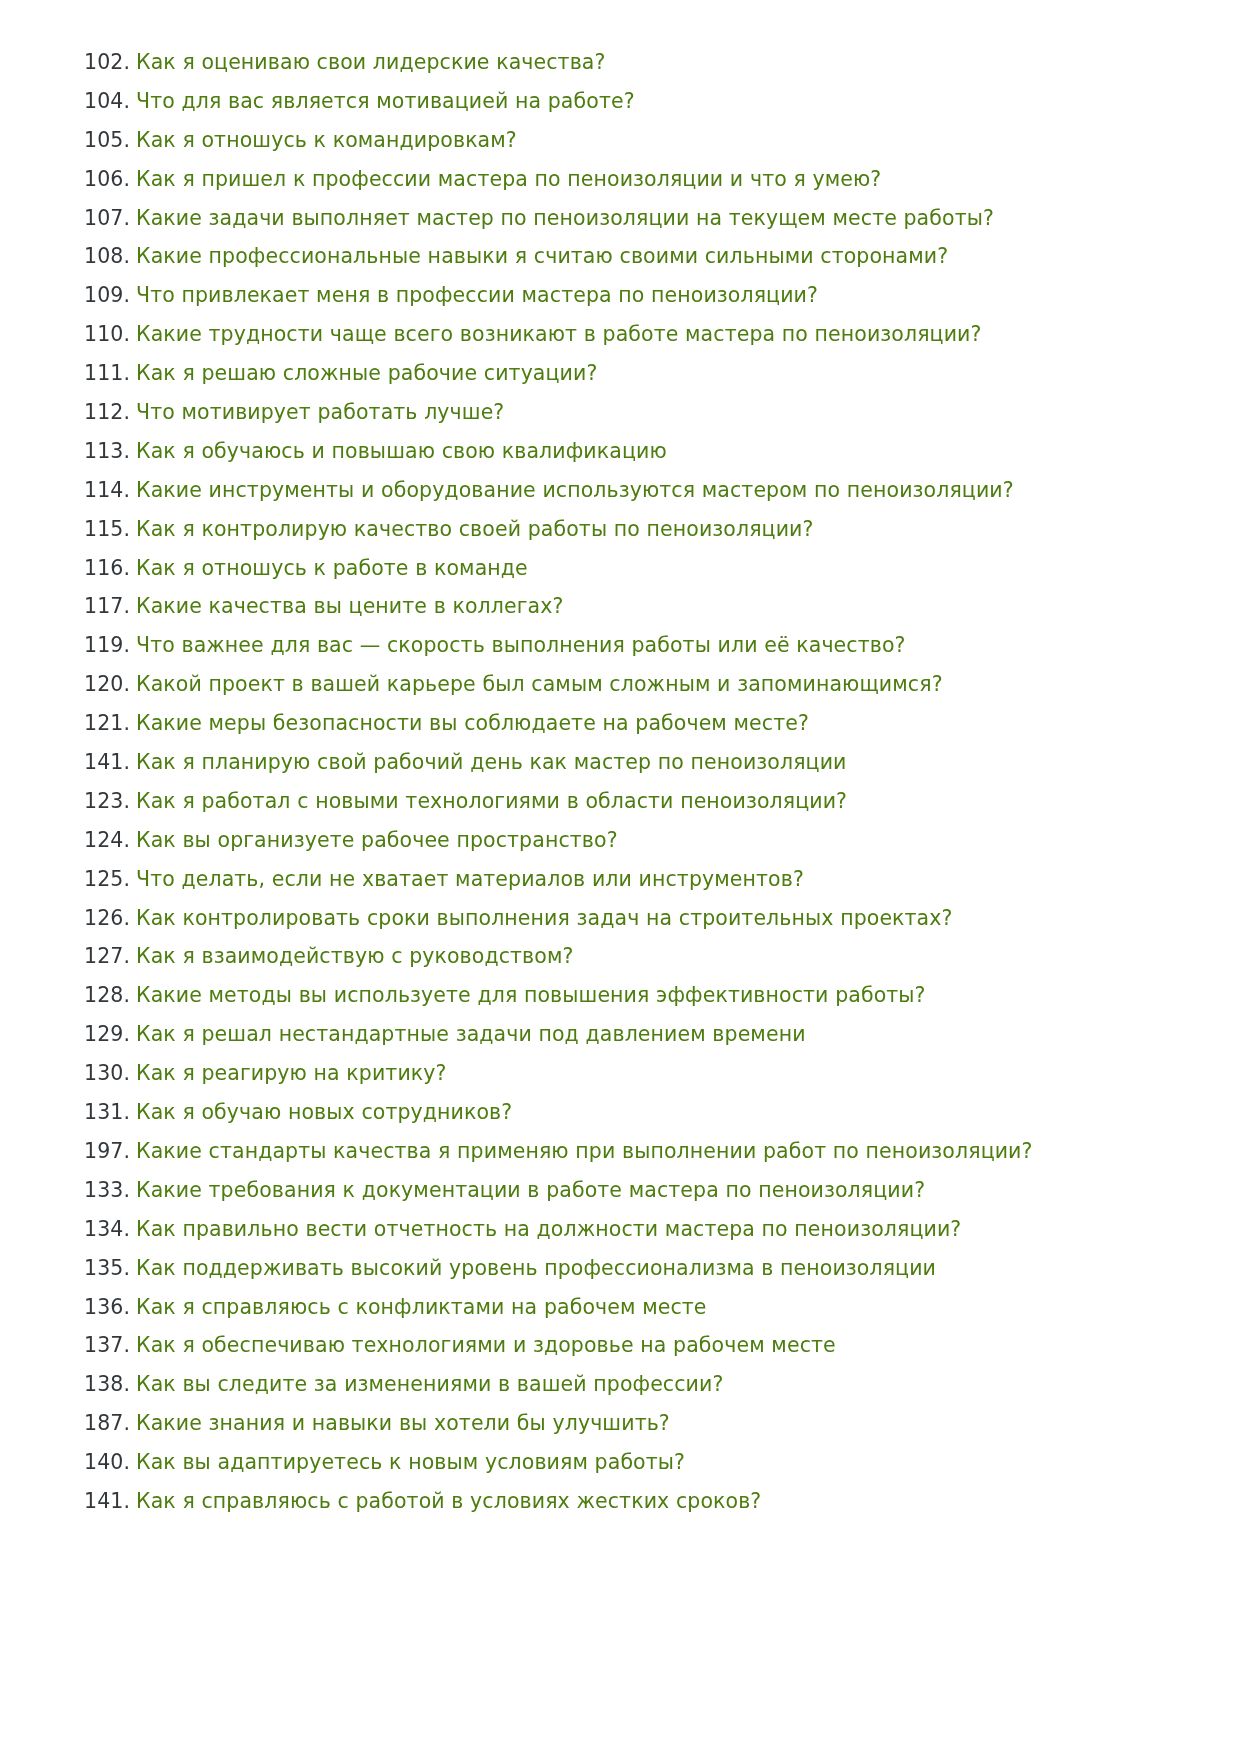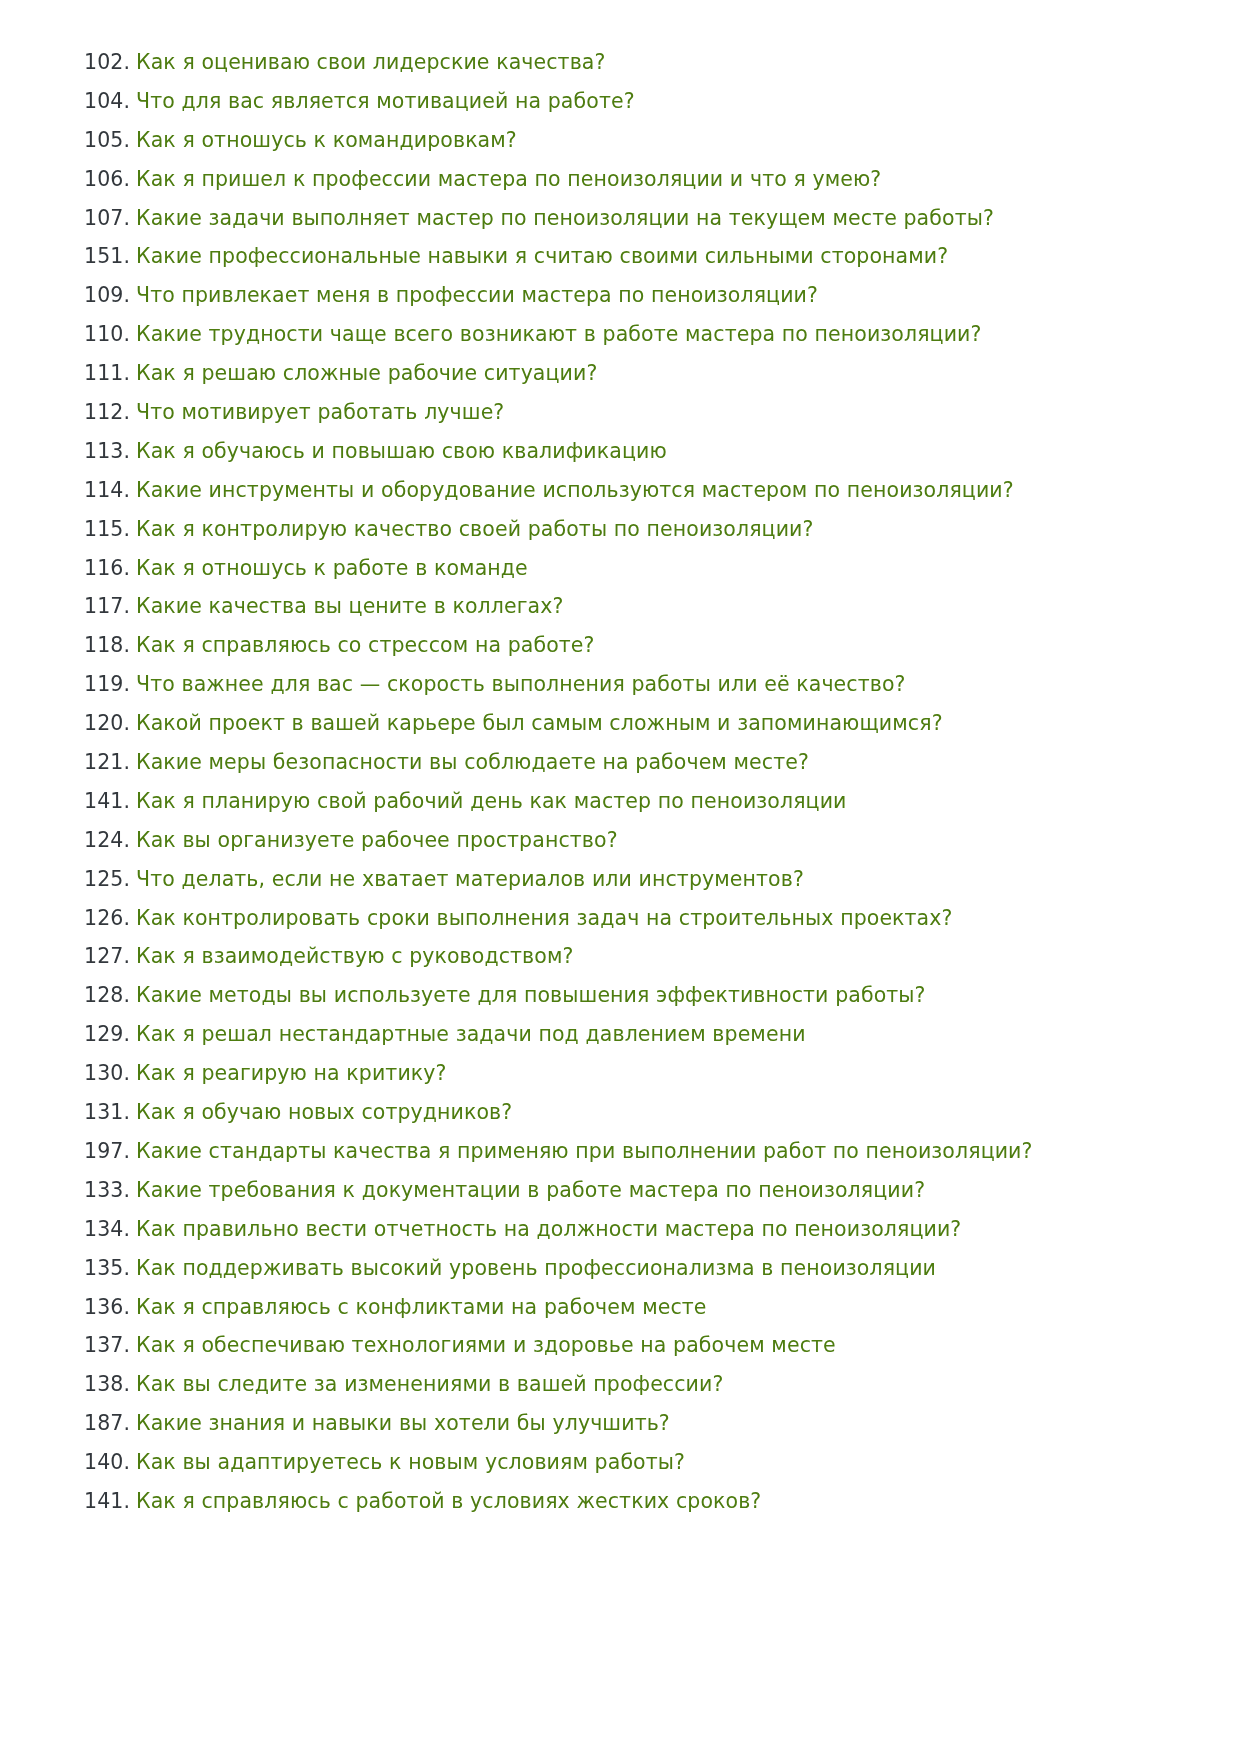--- a/index.html
+++ b/index.html
@@ -66,21 +66,21 @@
     </li>
     <li class="question-item">
       <span class="q-num">106.</span>
       <span class="q-text">Как я пришел к профессии мастера по пеноизоляции и что я умею?</span>
     </li>
     <li class="question-item">
       <span class="q-num">107.</span>
       <span class="q-text">Какие задачи выполняет мастер по пеноизоляции на текущем месте работы?</span>
     </li>
     <li class="question-item">
-      <span class="q-num">151.</span>
+      <span class="q-num">108.</span>
       <span class="q-text">Какие профессиональные навыки я считаю своими сильными сторонами?</span>
     </li>
     <li class="question-item">
       <span class="q-num">109.</span>
       <span class="q-text">Что привлекает меня в профессии мастера по пеноизоляции?</span>
     </li>
     <li class="question-item">
       <span class="q-num">110.</span>
       <span class="q-text">Какие трудности чаще всего возникают в работе мастера по пеноизоляции?</span>
     </li>
@@ -106,38 +106,38 @@
     </li>
     <li class="question-item">
       <span class="q-num">116.</span>
       <span class="q-text">Как я отношусь к работе в команде</span>
     </li>
     <li class="question-item">
       <span class="q-num">117.</span>
       <span class="q-text">Какие качества вы цените в коллегах?</span>
     </li>
     <li class="question-item">
-      <span class="q-num">118.</span>
-      <span class="q-text">Как я справляюсь со стрессом на работе?</span>
-    </li>
-    <li class="question-item">
       <span class="q-num">119.</span>
       <span class="q-text">Что важнее для вас — скорость выполнения работы или её качество?</span>
     </li>
     <li class="question-item">
       <span class="q-num">120.</span>
       <span class="q-text">Какой проект в вашей карьере был самым сложным и запоминающимся?</span>
     </li>
     <li class="question-item">
       <span class="q-num">121.</span>
       <span class="q-text">Какие меры безопасности вы соблюдаете на рабочем месте?</span>
     </li>
     <li class="question-item">
       <span class="q-num">141.</span>
       <span class="q-text">Как я планирую свой рабочий день как мастер по пеноизоляции</span>
+    </li>
+    <li class="question-item">
+      <span class="q-num">123.</span>
+      <span class="q-text">Как я работал с новыми технологиями в области пеноизоляции?</span>
     </li>
     <li class="question-item">
       <span class="q-num">124.</span>
       <span class="q-text">Как вы организуете рабочее пространство?</span>
     </li>
     <li class="question-item">
       <span class="q-num">125.</span>
       <span class="q-text">Что делать, если не хватает материалов или инструментов?</span>
     </li>
     <li class="question-item">

